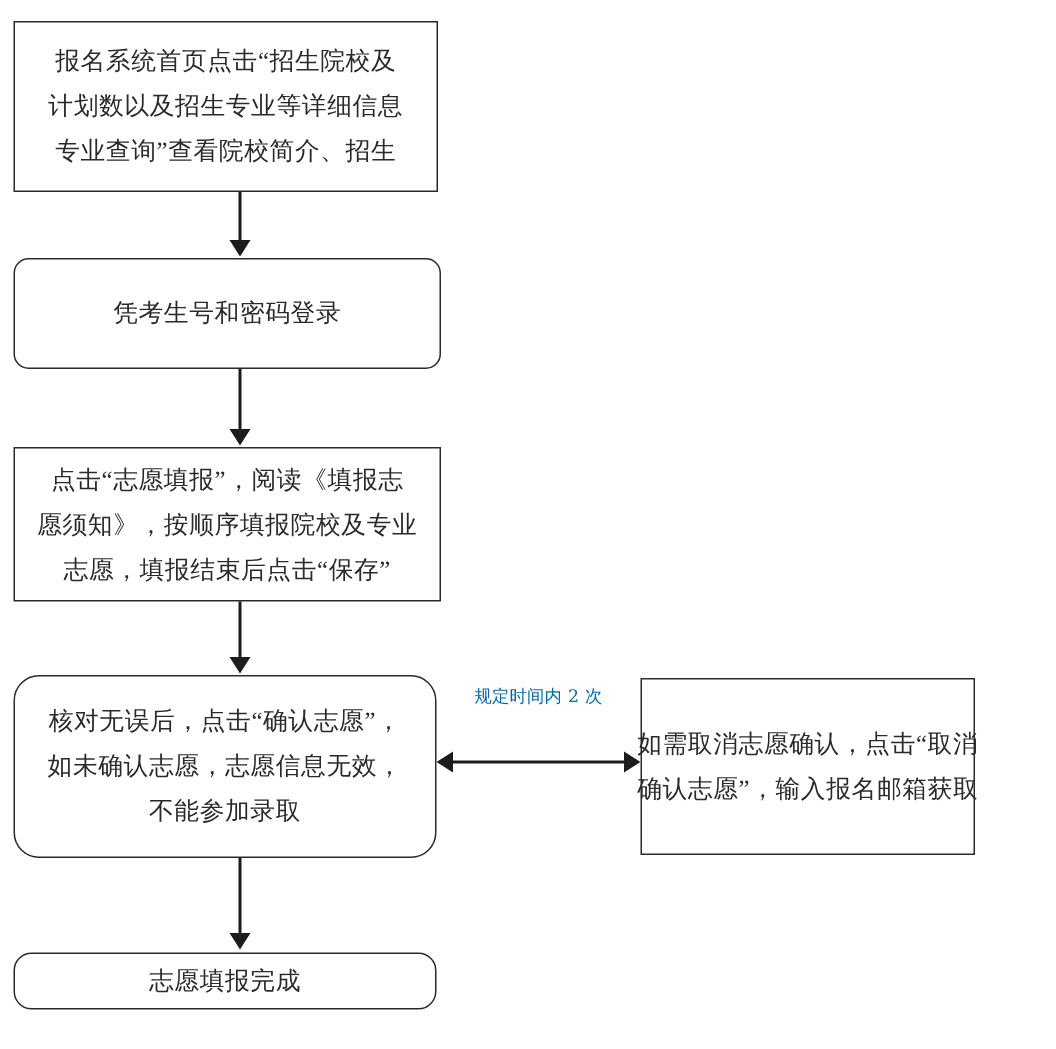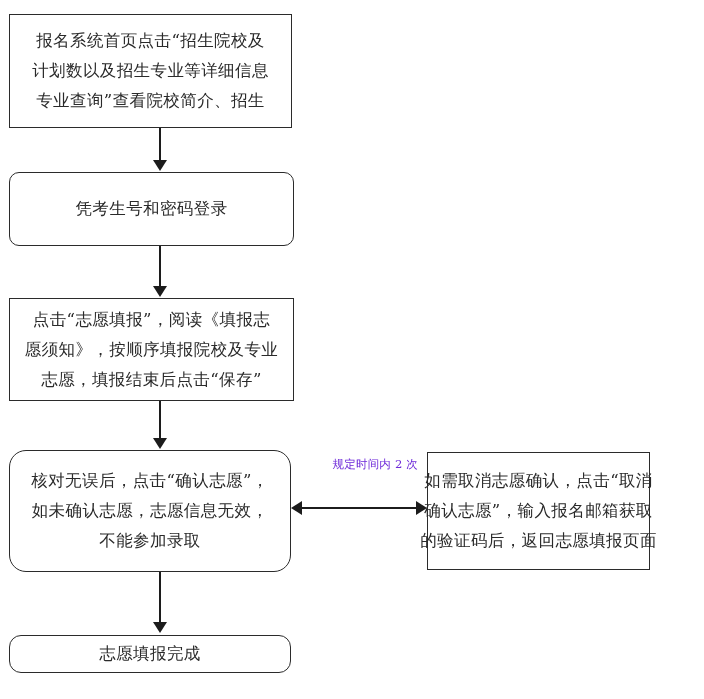--- a/index.html
+++ b/index.html
@@ -31,20 +31,21 @@
     justify-content: center;
     text-align: center;
     color: #2a2a2a;
   }
   .node .line {
     display: block;
     white-space: pre;
     font-size: 16.5px;
     line-height: 30px;
     letter-spacing: 0.4px;
+    font-family: Liberation Serif, serif;
   }
 
   
   #node-query     { left: 9px;   top: 14px;  width: 283px; height: 114px; }
   #node-login     { left: 9px;   top: 172px; width: 285px; height: 74px; border-radius: 10px;  }
   #node-fill      { left: 9px;   top: 298px; width: 285px; height: 103px; }
   #node-confirm   { left: 9px;   top: 450px; width: 282px; height: 122px; border-radius: 17px; }
   #node-cancel    { left: 427px; top: 452px; width: 223px; height: 118px; }
   #node-done      { left: 9px;   top: 635px; width: 282px; height: 38px; border-radius: 12px;  }
 
@@ -99,22 +100,22 @@
   #conn-lr-line  { left: 300px; top: 507px; width: 118px; }
   #conn-lr-hleft { left: 291px; top: 501px; }
   #conn-lr-hright{ left: 416px; top: 501px; }
 
   
   #edge-label {
     position: absolute;
     left: 300px;
     top: 455px;
     width: 118px;
-    text-align: right;
-    color: #6d28d9;
+    text-align: center;
+    color: #0369a1;
   }
   #edge-label .line {
     display: block;
     white-space: pre;
     font-size: 11.5px;
     line-height: 18px;
     letter-spacing: 0.2px;
   }
 </style>
 </head>
@@ -149,21 +150,20 @@
 
   <div class="node" id="node-confirm">
     <span class="line">核对无误后，点击“确认志愿”，</span>
     <span class="line">如未确认志愿，志愿信息无效，</span>
     <span class="line">不能参加录取</span>
   </div>
 
   <div class="node" id="node-cancel">
     <span class="line">如需取消志愿确认，点击“取消</span>
     <span class="line">确认志愿”，输入报名邮箱获取</span>
-    <span class="line">的验证码后，返回志愿填报页面</span>
   </div>
 
   <div class="hline" id="conn-lr-line"></div>
   <div class="hhead-left" id="conn-lr-hleft"></div>
   <div class="hhead-right" id="conn-lr-hright"></div>
 
   <div id="edge-label">
     <span class="line">规定时间内 2 次</span>
   </div>
 

